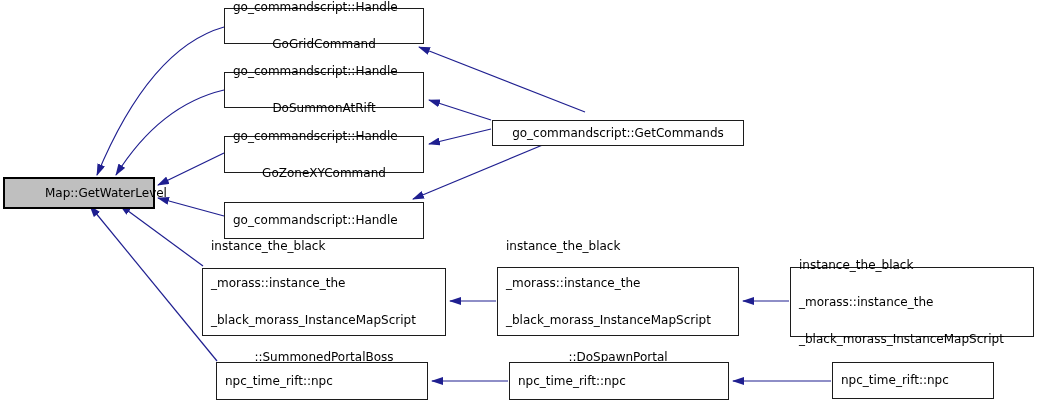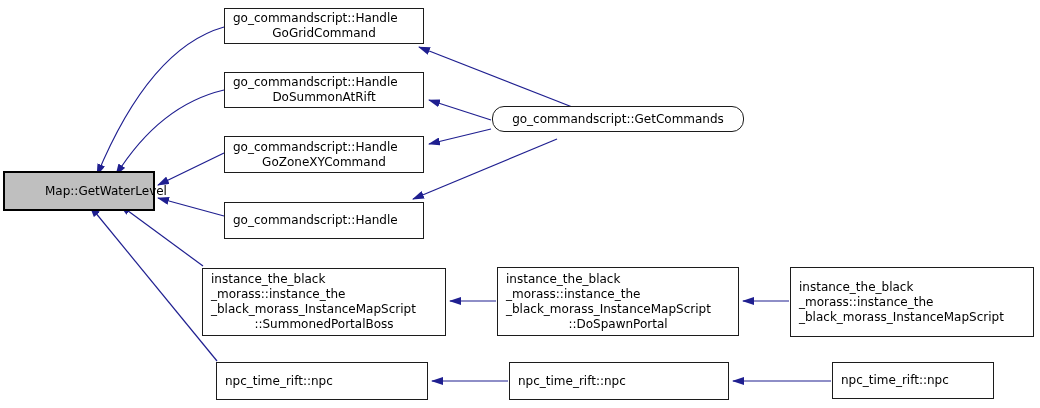--- a/index.html
+++ b/index.html
@@ -16,20 +16,21 @@
     box-sizing:border-box;
     background:#ffffff;
     border:1px solid #1c1c1c;
     display:flex;
     flex-direction:column;
     justify-content:center;
     padding:1px 8px;
     font-size:12px;
     line-height:15px;
     color:#000000;
+    gap:22px;
   }
   .node.hl{
     background:#bfbfbf;
     border:2px solid #000000;
   }
   .node .l{text-align:left;white-space:nowrap;}
   .node .c{text-align:center;white-space:nowrap;}
 </style>
 </head>
 <body>
@@ -53,21 +54,21 @@
       <path d="M491,120 L429,100" marker-end="url(#arrow)"></path>
       <path d="M491,129 L429,144" marker-end="url(#arrow)"></path>
       <path d="M557,139 L413,199" marker-end="url(#arrow)"></path>
       <path d="M496,301 L450,301" marker-end="url(#arrow)"></path>
       <path d="M789,301 L743,301" marker-end="url(#arrow)"></path>
       <path d="M508,381 L432,381" marker-end="url(#arrow)"></path>
       <path d="M831,381 L733,381" marker-end="url(#arrow)"></path>
     </g>
   </svg>
 
-  <div class="node hl" style="left:3px;top:171px;width:152px;height:40px;padding-left:40px;">
+  <div class="node hl" style="left:3px;top:177px;width:152px;height:32px;padding-left:40px;">
     <div class="c">Map::GetWaterLevel</div>
   </div>
 
   <div class="node" style="left:224px;top:8px;width:200px;height:36px;">
     <div class="l">go_commandscript::Handle</div>
     <div class="c">GoGridCommand</div>
   </div>
 
   <div class="node" style="left:224px;top:72px;width:200px;height:36px;">
     <div class="l">go_commandscript::Handle</div>
@@ -76,21 +77,21 @@
 
   <div class="node" style="left:224px;top:136px;width:200px;height:37px;">
     <div class="l">go_commandscript::Handle</div>
     <div class="c">GoZoneXYCommand</div>
   </div>
 
   <div class="node" style="left:224px;top:202px;width:200px;height:37px;">
     <div class="l">go_commandscript::Handle</div>
   </div>
 
-  <div class="node" style="left:492px;top:106px;width:252px;height:26px;border-radius:12px;">
+  <div class="node" style="left:492px;top:120px;width:252px;height:26px;">
     <div class="c">go_commandscript::GetCommands</div>
   </div>
 
   <div class="node" style="left:202px;top:268px;width:244px;height:68px;">
     <div class="l">instance_the_black</div>
     <div class="l">_morass::instance_the</div>
     <div class="l">_black_morass_InstanceMapScript</div>
     <div class="c">::SummonedPortalBoss</div>
   </div>
 

